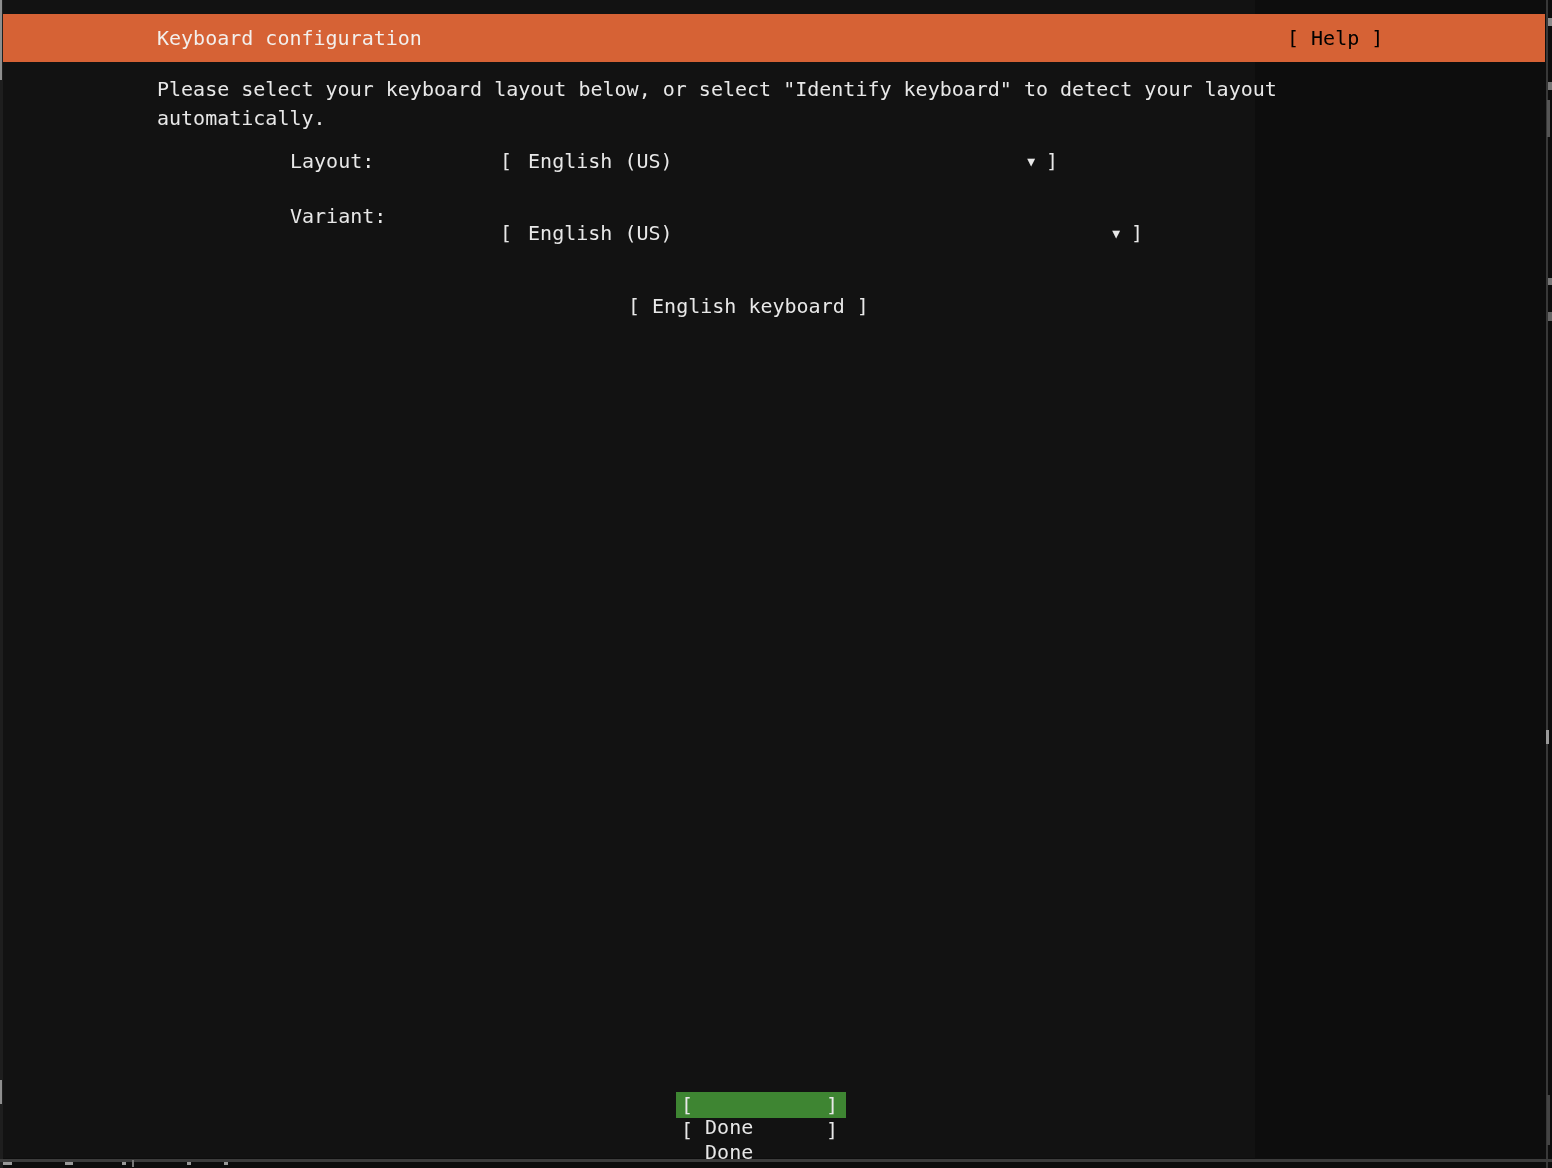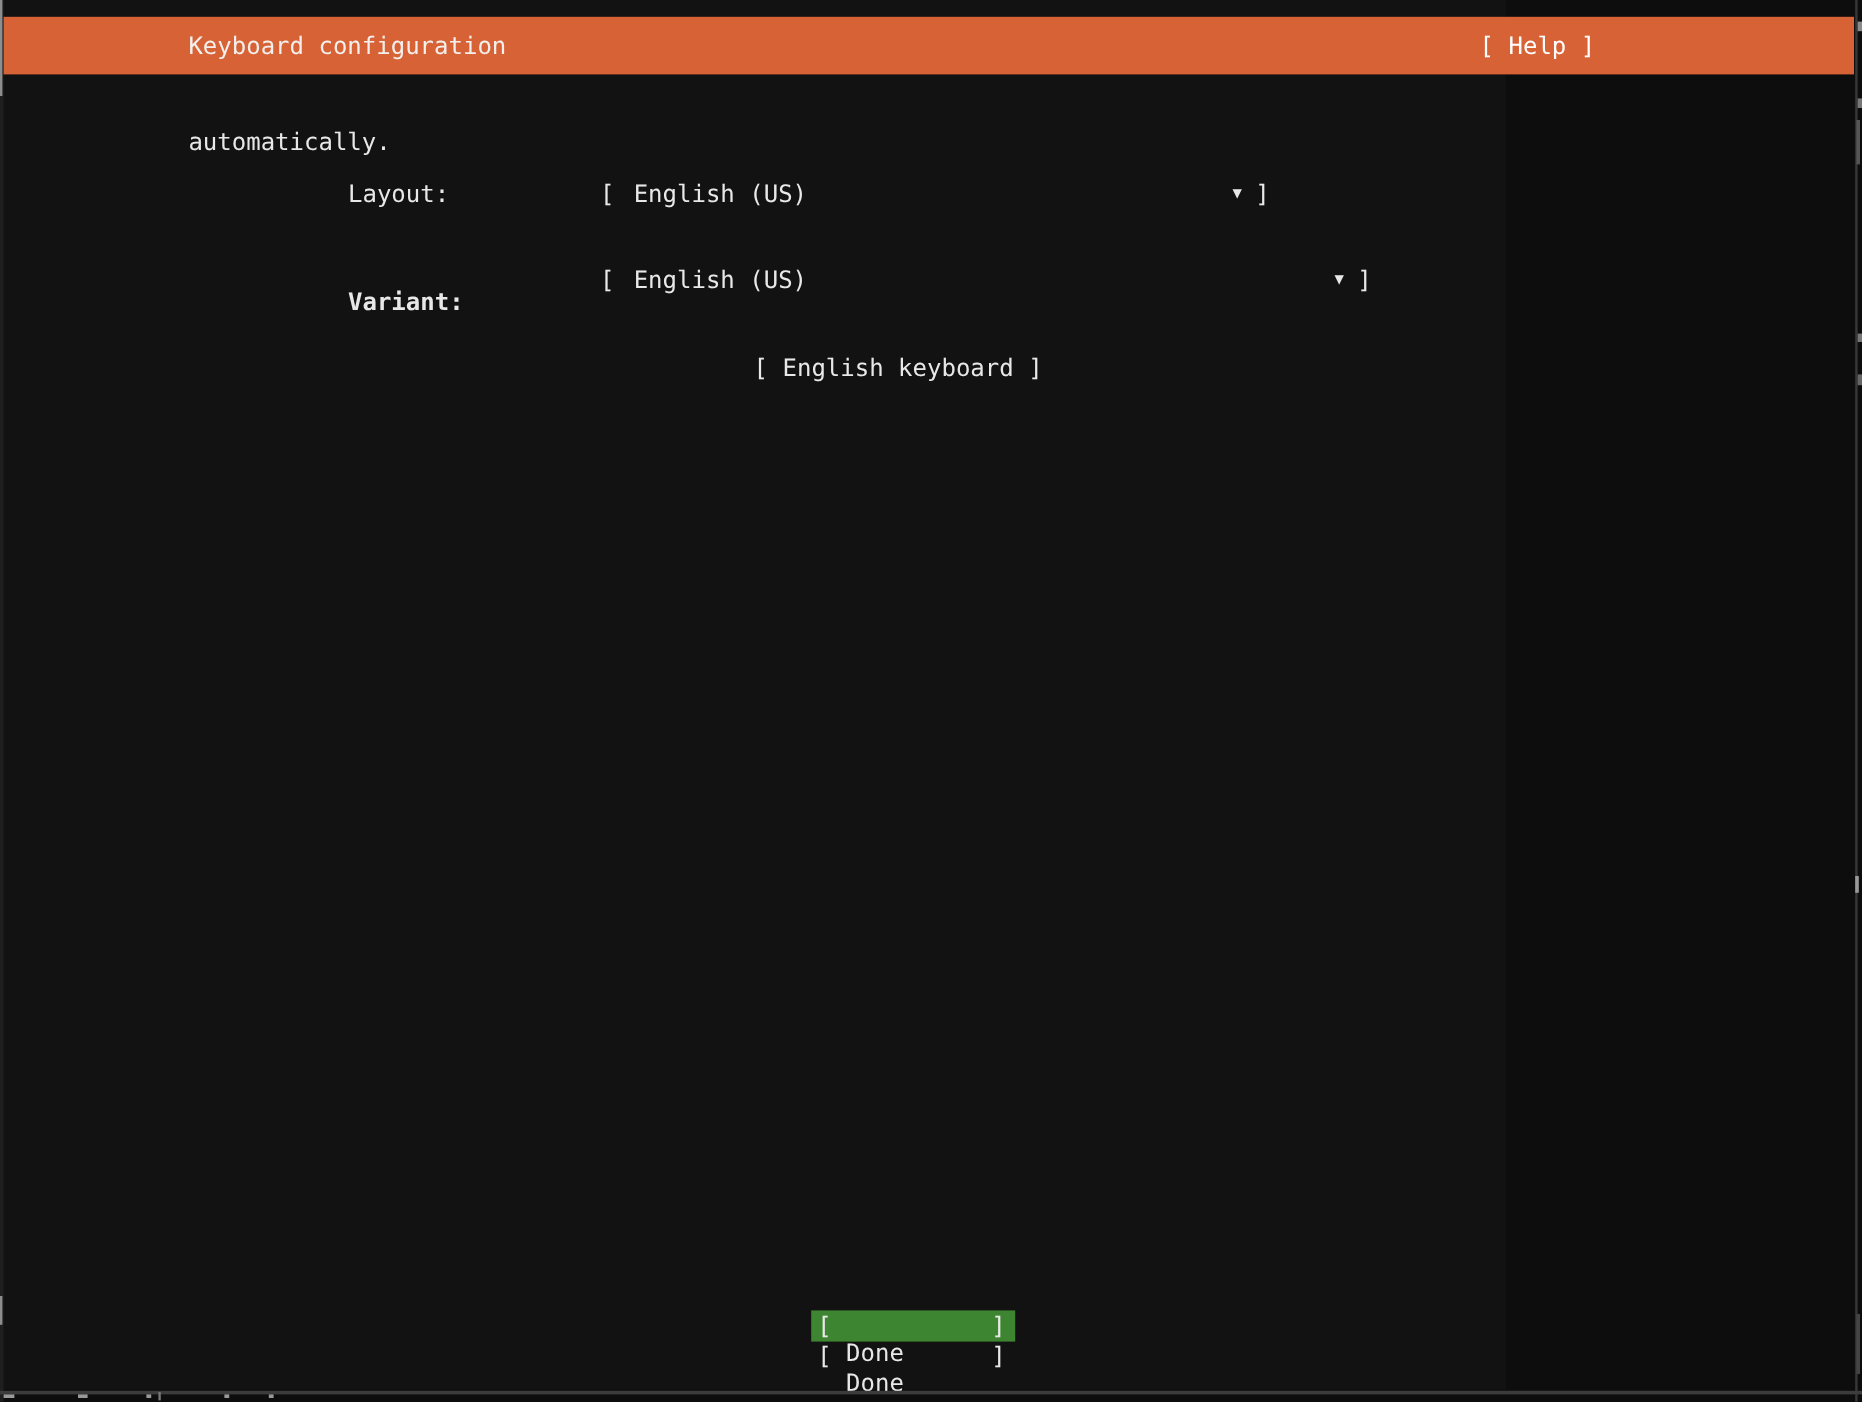--- a/index.html
+++ b/index.html
@@ -19,30 +19,30 @@
     background:var(--background);
   }
   .txt{position:absolute;font-size:20px;line-height:24px;white-space:pre;}
 
   
   .header-bar{
     position:absolute;left:0;top:14px;width:1545px;height:48px;
     background:var(--header-orange);
   }
   .header-title{left:157px;top:12px;color:#f3efec;}
-  .header-help{left:1233px;top:12px;color:#ffffff;cursor:pointer;}
+  .header-help{left:1287px;top:12px;color:#000000;cursor:pointer;}
 
   
   .intro1{left:157px;top:77px;}
   .intro2{left:157px;top:106px;}
 
   
   .field-label{position:absolute;left:290px;width:170px;text-align:left;font-size:20px;line-height:24px;white-space:pre;}
   .lbl-layout{top:149px;}
-  .lbl-variant{top:239px;font-weight:bold;}
+  .lbl-variant{top:204px;}
   .dropdown{
     position:absolute;left:500px;display:flex;align-items:baseline;
     font-size:20px;line-height:24px;white-space:pre;cursor:pointer;
   }
   .dd-layout{top:149px;width:558px;}
   .dd-variant{top:221px;width:643px;}
   .dd-value{margin-left:16px;}
   .dd-spacer{flex:1;}
   .dd-arrow{font-size:13px;align-self:center;margin-right:11px;transform:translateY(1px);}
 
@@ -71,20 +71,21 @@
 </head>
 <body>
 
 <div class="terminal">
 
   <div class="header-bar">
     <span class="txt header-title">Keyboard configuration</span>
     <span class="txt header-help">[ Help ]</span>
   </div>
 
+  <span class="txt intro1">Please select your keyboard layout below, or select "Identify keyboard" to detect your layout</span>
   <span class="txt intro2">automatically.</span>
 
   <span class="field-label lbl-layout">Layout:</span>
   <div class="dropdown dd-layout">
     <span>[</span>
     <span class="dd-value">English (US)</span>
     <span class="dd-spacer"></span>
     <span class="dd-arrow">▼</span>
     <span>]</span>
   </div>

